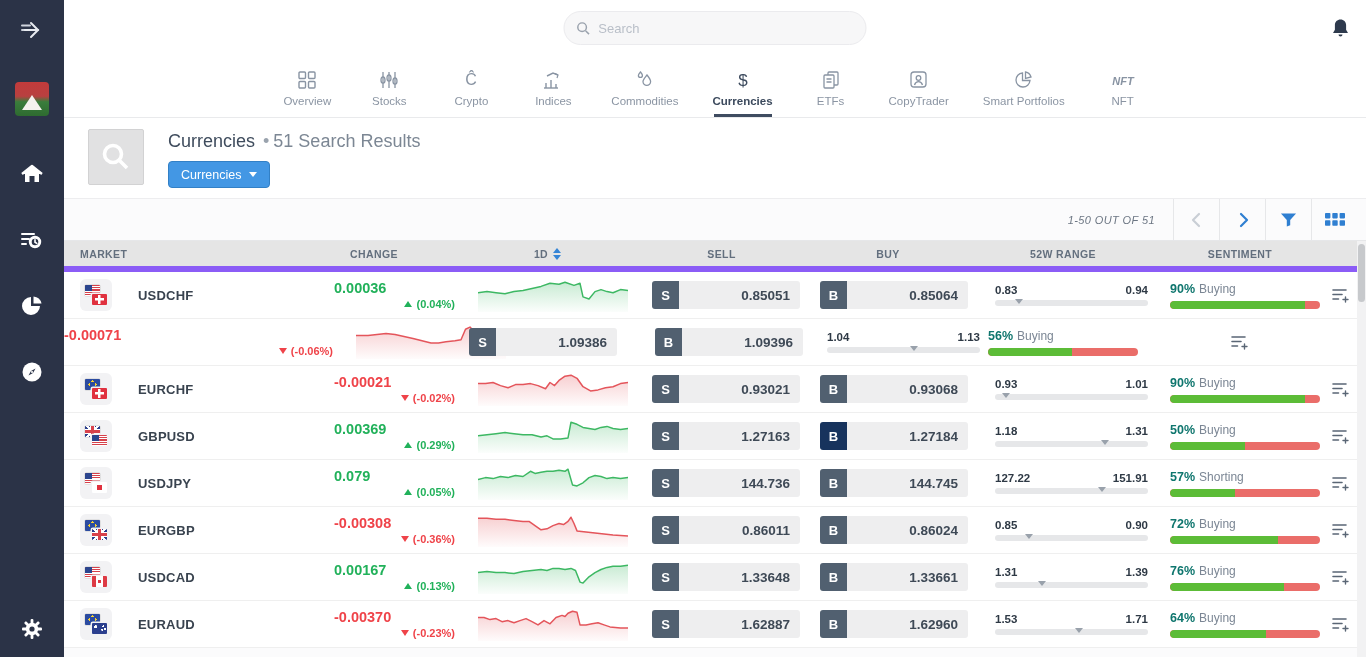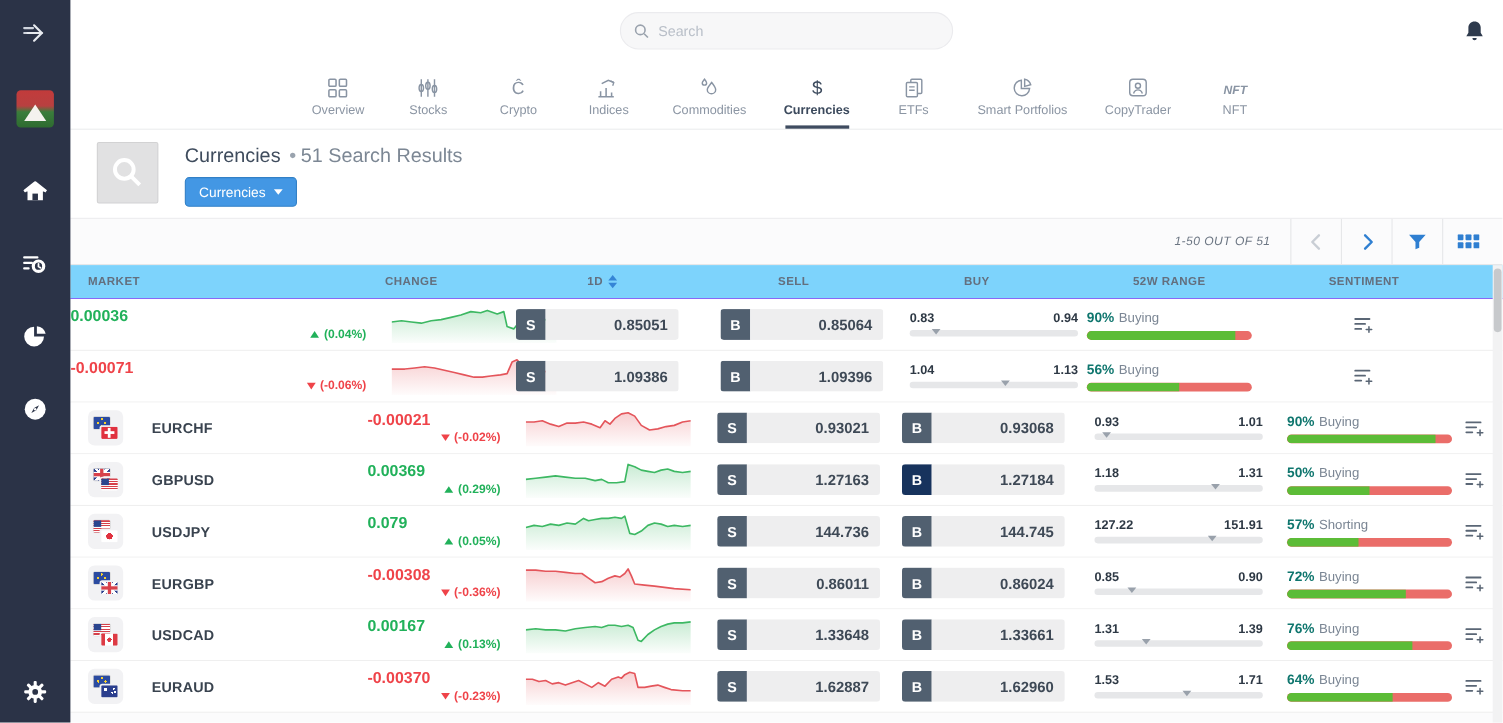--- a/index.html
+++ b/index.html
@@ -68,21 +68,21 @@
   .toolbar { height:42px; display:flex; justify-content:flex-end; align-items:stretch;
     border-bottom:1px solid #e6e7e9;font-style:italic; }
   .pag-text { display:flex; align-items:center; font-size:11px; color:#6c7683; letter-spacing:.4px;
     padding-right:18px; }
   .tb-div { width:1px; background:#e6e7e9; }
   .tb-btn { width:45px; display:flex; align-items:center; justify-content:center; cursor:pointer; }
   .tb-btn:last-child { margin-right:9px; }
 
   
   .table { position:relative; }
-  .thead { height:31px; background:#7dd3fc; border-bottom:1px solid #8b5cf6; display:grid;
+  .thead { height:31px; background:#e5e5e5; border-bottom:6px solid #8b5cf6; display:grid;
     grid-template-columns:270px 122px 183px 165px 168px 182px 172px 30px; align-items:center; }
   .th { font-size:10.5px; font-weight:bold; color:#636f7e; letter-spacing:.4px; }
   .th.left { padding-left:16px; text-align:left; }
   .th.center { text-align:center; display:flex; justify-content:center; align-items:center; gap:5px; }
   .sort-ic { display:inline-flex; flex-direction:column; gap:2px; }
   .sort-ic i { width:0; height:0; border-left:4px solid transparent; border-right:4px solid transparent; }
   .sort-ic .s-up { border-bottom:5px solid #3585d6; }
   .sort-ic .s-dn { border-top:5px solid #3585d6; }
 
   .tbody { background:#fff; }
@@ -307,35 +307,35 @@
             <rect x="7" y="2" width="10" height="13" rx="1"></rect>
             <rect x="3" y="5" width="10" height="13" rx="1" fill="#fff"></rect>
             <path d="M5.5 9h5M5.5 12h5"></path>
           </svg>
           </span>
         <span class="tlabel">ETFs</span>
       </div>
       <div class="tab">
         <span class="ticon">
           <svg width="21" height="21" viewBox="0 0 21 21" fill="none" stroke-width="1.3">
-            <path d="M9.5 4 A7 7 0 1 0 17 11.5 L9.5 11.5 Z"></path>
-            <path d="M12.5 3 a7 7 0 0 1 5.5 5 l-5.5 1.5 z"></path>
-          </svg>
-          </span>
-        <span class="tlabel">Smart Portfolios</span>
-      </div>
-      <div class="tab">
-        <span class="ticon">
-          <svg width="21" height="21" viewBox="0 0 21 21" fill="none" stroke-width="1.3">
             <rect x="3" y="3" width="15" height="15" rx="3"></rect>
             <circle cx="10.5" cy="9" r="2.3"></circle>
             <path d="M6.5 16c.8-2.4 2.2-3.3 4-3.3s3.2.9 4 3.3"></path>
           </svg>
           </span>
         <span class="tlabel">CopyTrader</span>
+      </div>
+      <div class="tab">
+        <span class="ticon">
+          <svg width="21" height="21" viewBox="0 0 21 21" fill="none" stroke-width="1.3">
+            <path d="M9.5 4 A7 7 0 1 0 17 11.5 L9.5 11.5 Z"></path>
+            <path d="M12.5 3 a7 7 0 0 1 5.5 5 l-5.5 1.5 z"></path>
+          </svg>
+          </span>
+        <span class="tlabel">Smart Portfolios</span>
       </div>
       <div class="tab">
         <span class="ticon">
           <svg width="30" height="20" viewBox="0 0 30 20">
             <text x="15" y="15" text-anchor="middle" font-size="11" font-weight="bold" font-family="Liberation Sans, sans-serif" font-style="italic">NFT</text>
           </svg>
           </span>
         <span class="tlabel">NFT</span>
       </div>
     </div>
@@ -403,20 +403,27 @@
               </span>
           </div>
           <div class="th center">SELL</div>
           <div class="th center">BUY</div>
           <div class="th center">52W RANGE</div>
           <div class="th center">SENTIMENT</div>
           <div></div>
         </div>
         <div class="tbody">
   <div class="trow">
+    <div class="c-market">
+      <span class="flagbox">
+        <i class="flag f1 flag-us"></i>
+        <i class="flag f2 flag-ch"></i>
+      </span>
+      <span class="sym">USDCHF</span>
+    </div>
     <div class="c-change">
       <div class="chg pos">0.00036</div>
       <div class="pct pos">
                   <i class="tri up"></i>
                   <span class="pctv">(0.04%)</span>
                 </div>
     </div>
     <div class="c-spark"><svg width="150" height="38">
                   <defs>
                     <linearGradient id="sg0" x1="0" y1="0" x2="0" y2="1">

